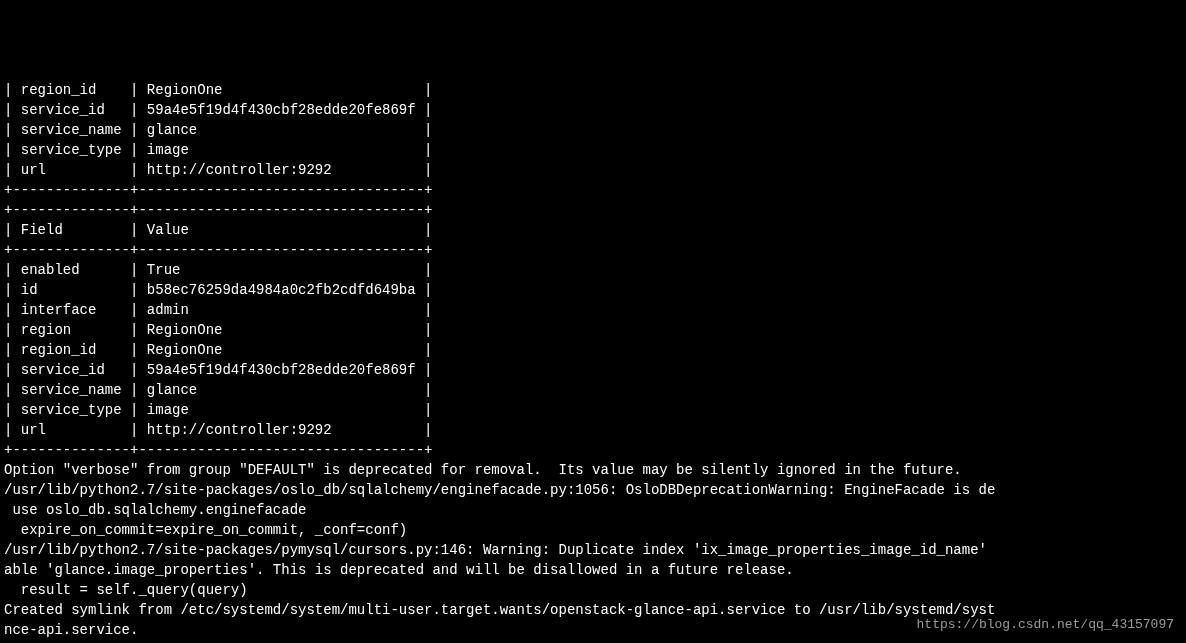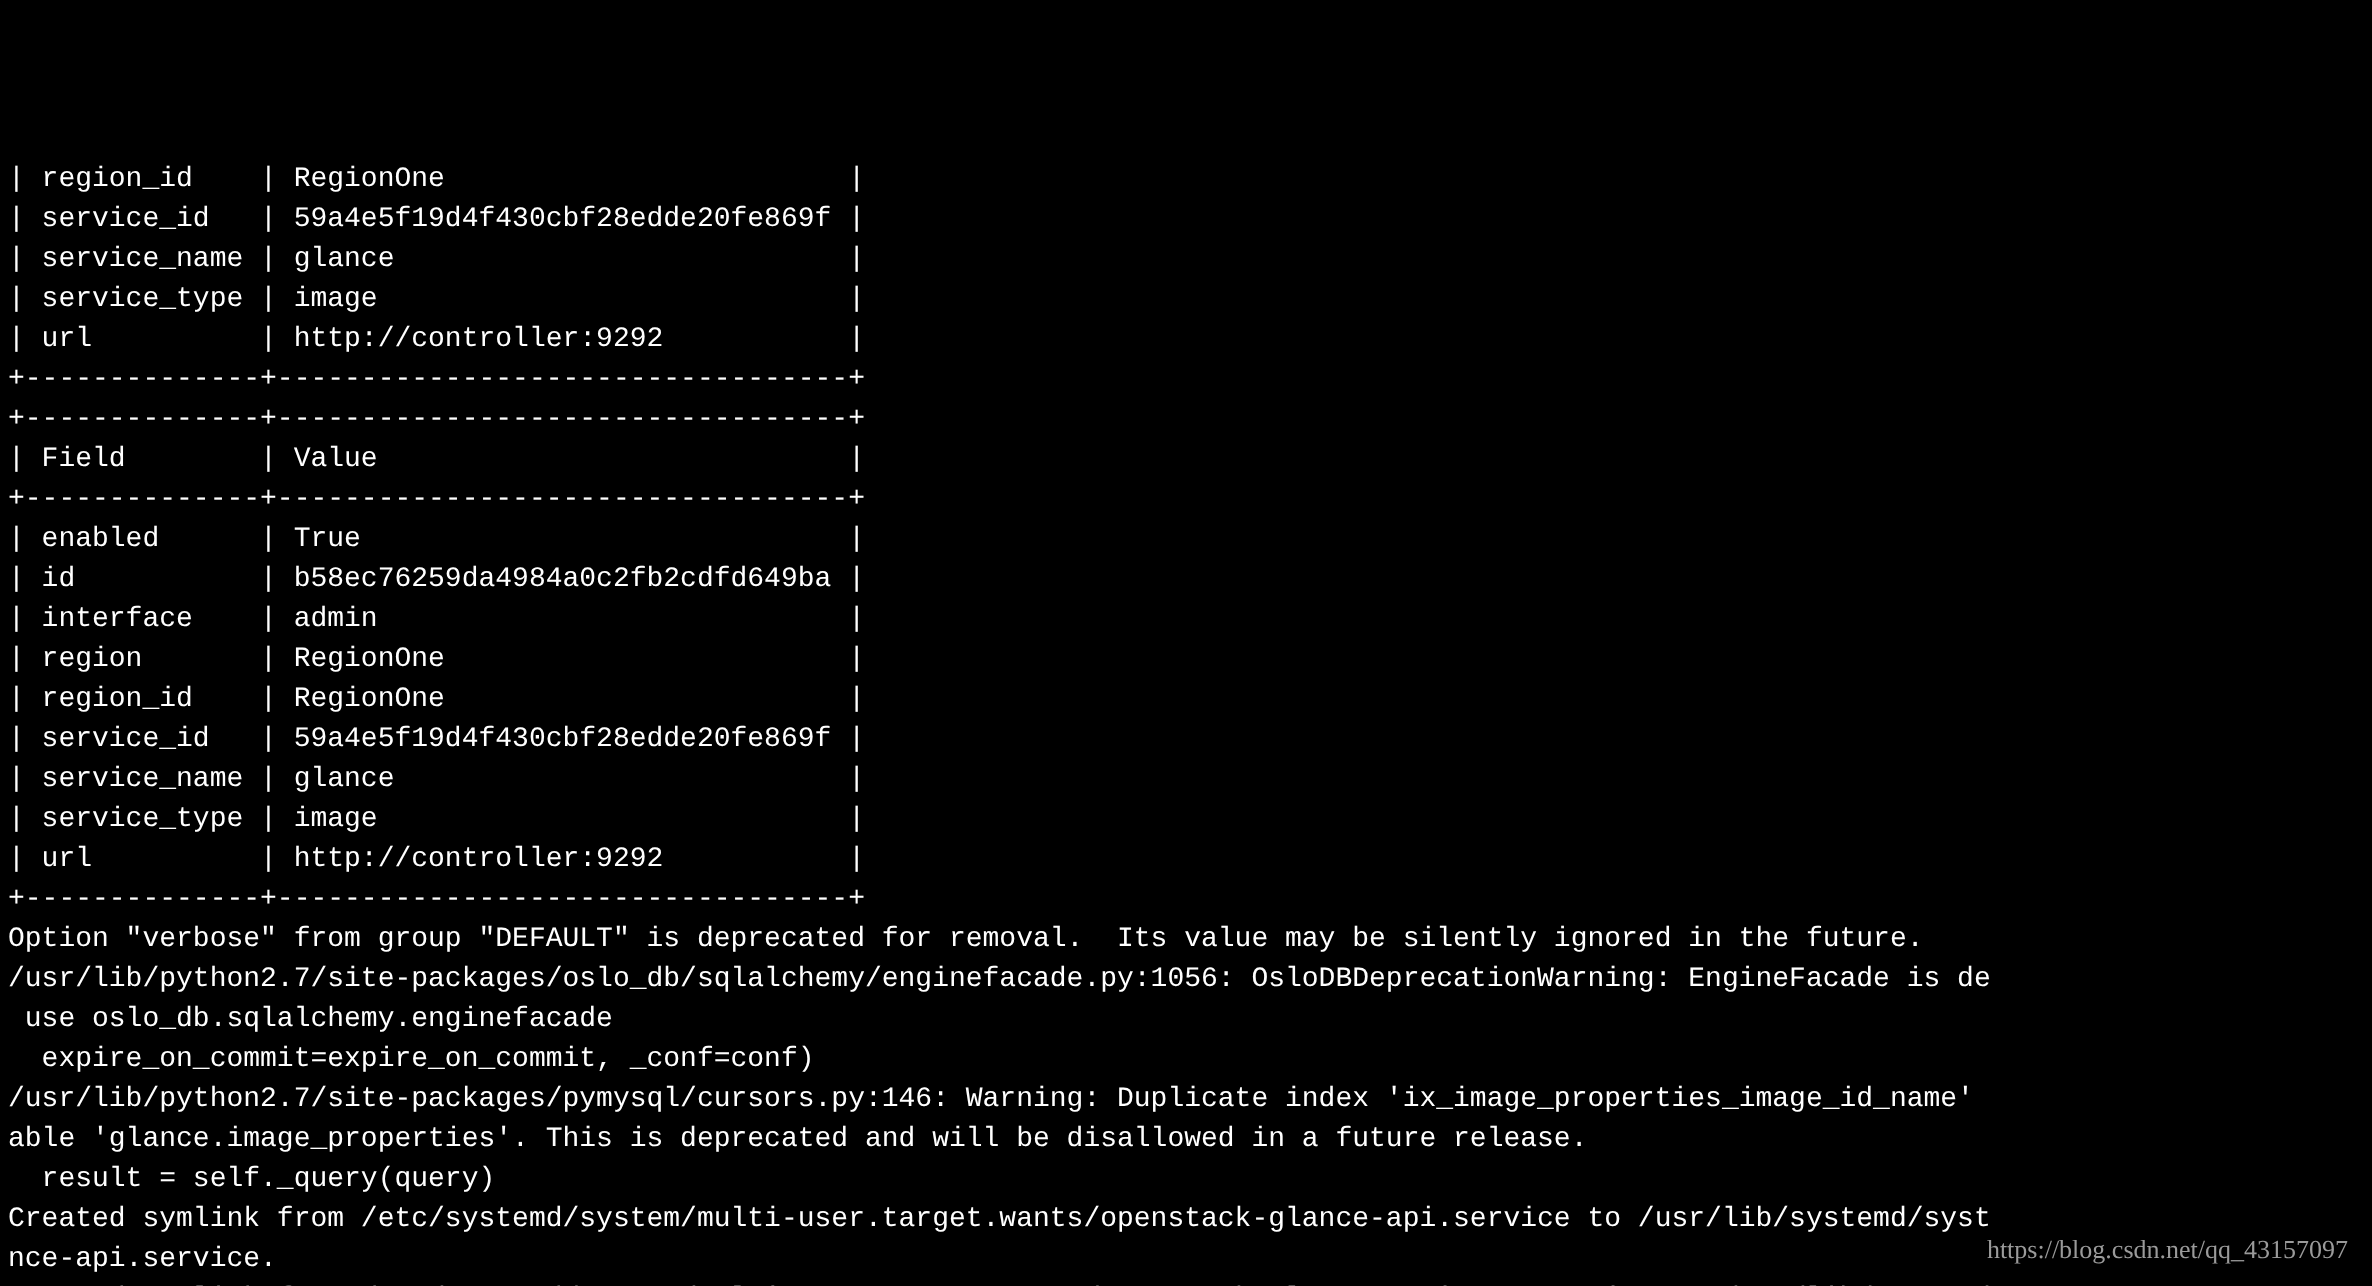--- a/index.html
+++ b/index.html
@@ -17,21 +17,21 @@
     padding-left: 4px;
   }
   .terminal {
     white-space: pre;
   }
   .watermark {
     position: absolute;
     bottom: 8px;
     right: 12px;
     color: #9a9a9a;
-    font-family: Liberation Serif, serif;
+    font-family: Liberation Mono, monospace;
     font-size: 13px;
     white-space: nowrap;
   }
 </style>
 </head>
 <body>
 
 
 
 <div class="terminal">| region_id    | RegionOne                        |

